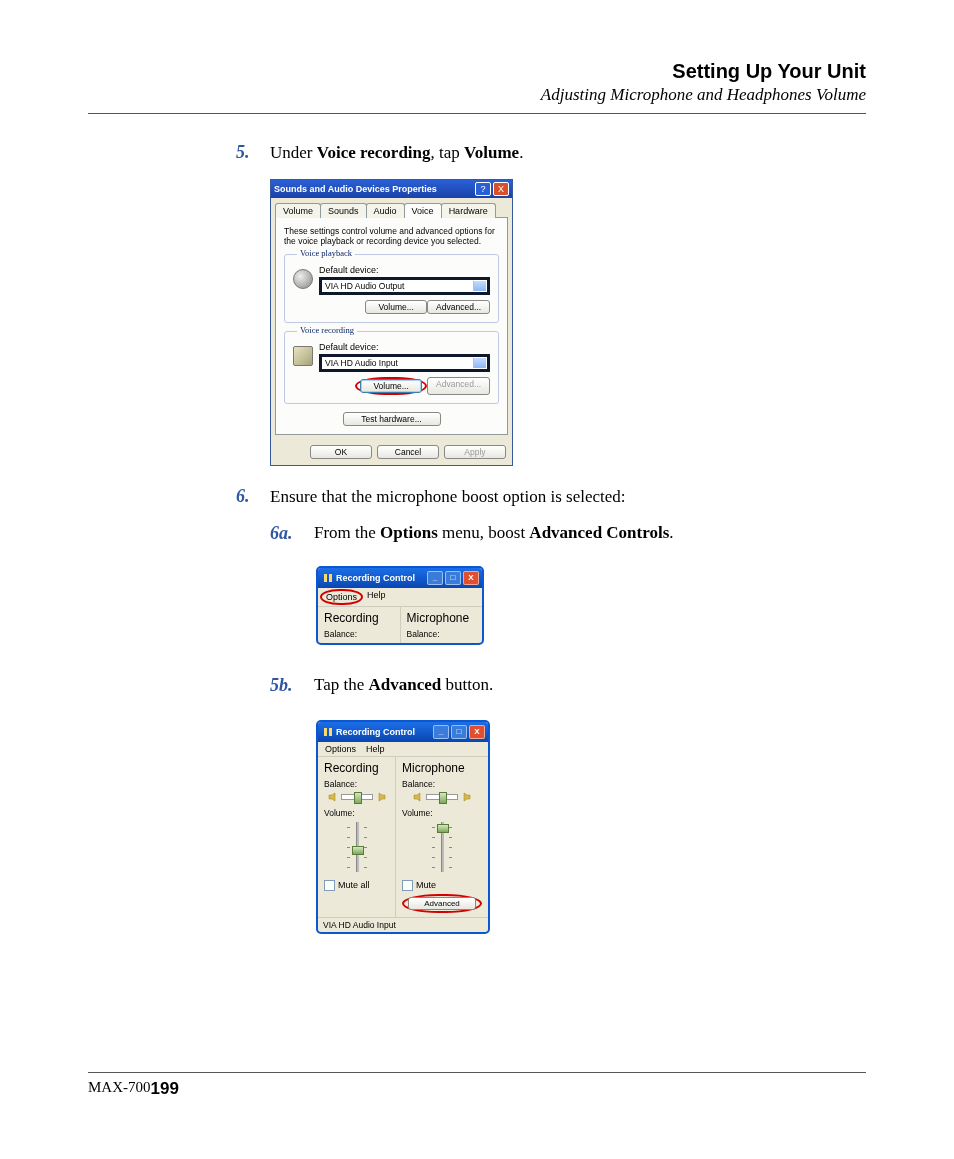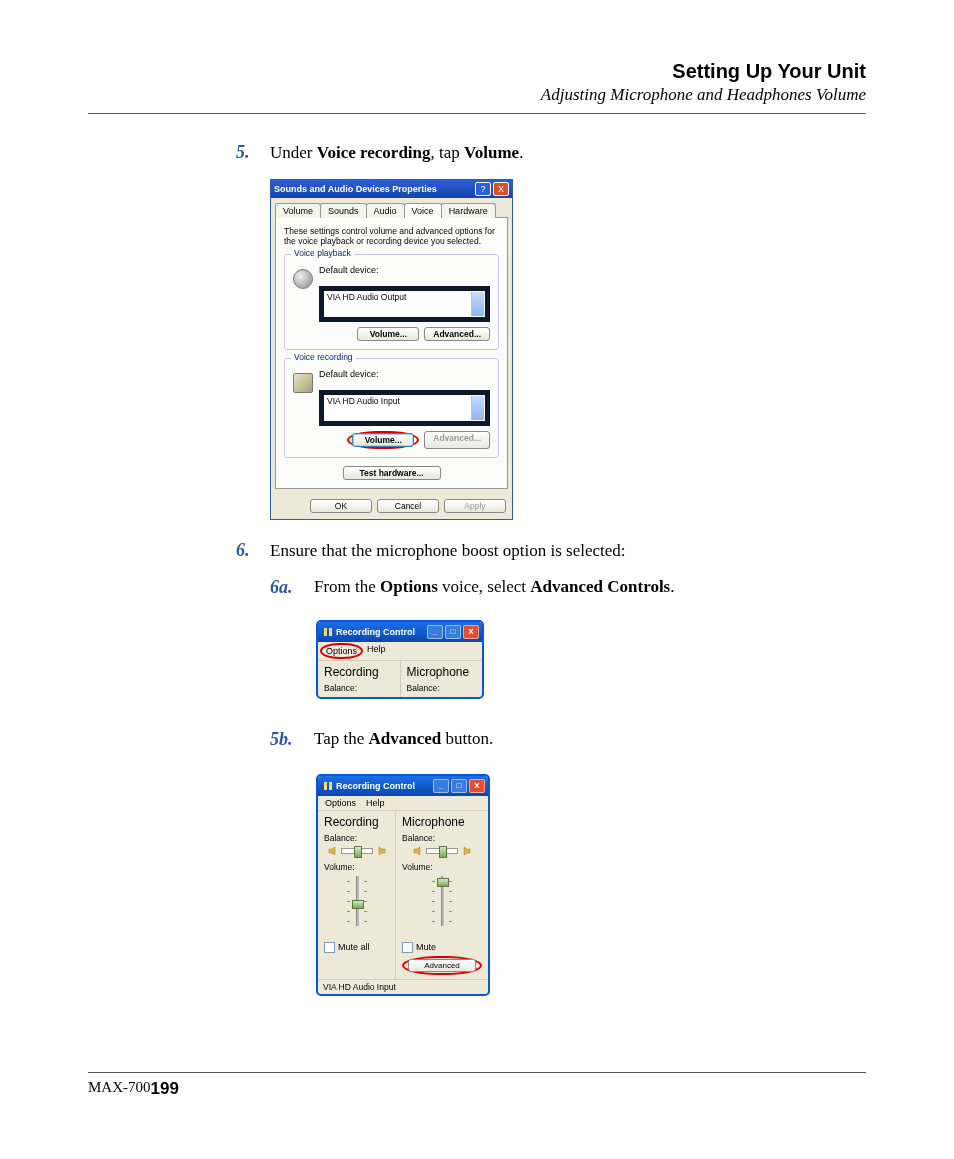--- a/index.html
+++ b/index.html
@@ -138,67 +138,66 @@
   .groupbox {
     position: relative;
     border: 1px solid #c0c9e4;
     border-radius: 3px;
     padding: 10px 8px 8px 8px;
     margin-bottom: 8px;
   }
   .groupbox-title {
     position: absolute;
     top: -7px;
-    left: 6px;
+    left: 12px;
     background: #fcfcfa;
     padding: 0 3px;
     color: #0a246a;
     font-size: 8.5px;
+    font-family: Liberation Serif, serif;
   }
   .devrow { display: flex; align-items: flex-start; gap: 6px; }
   .dev-icon {
     width: 18px;
     height: 18px;
     border-radius: 50%;
     background: radial-gradient(circle at 35% 35%, #eee, #888);
     border: 1px solid #777;
     flex-shrink: 0;
     margin-top: 4px;
   }
   .dev-icon.mic {
     border-radius: 2px;
     background: linear-gradient(135deg, #e8e4c0, #a8a478);
   }
   .devinfo { flex: 1; }
   .xp-select {
     width: 100%;
-    border: 5px solid #0f172a;
+    border: 3px solid #0f172a;
     background: #fff;
-    padding: 1px 14px 15px 3px;
+    padding: 1px 14px 1px 3px;
     font-size: 8.5px;
     position: relative;
     box-sizing: border-box;
-    margin-top: 11px;
+    margin-top: 2px;
   }
   .xp-select::after {
     content: "";
     position: absolute;
     right: 1px;
     top: 1px;
     bottom: 1px;
     width: 12px;
     background: linear-gradient(#c5dcff, #8eb5f5);
     border-left: 1px solid #a8c4ec;
   }
   .xp-btnrow {
     display: flex;
     justify-content: flex-end;
-    gap: 5px;
     margin-top: 5px;
-    font-weight: bold;
   }
   .xp-btn {
     border: 1px solid #888;
     background: linear-gradient(#fff, #e8e8e0);
     border-radius: 3px;
     padding: 1px 8px;
     font-size: 8.5px;
     min-width: 44px;
     text-align: center;
   }
@@ -369,21 +368,21 @@
   .tick {
     position: absolute;
     width: 3px;
     height: 1px;
     background: #888;
   }
   .chkrow {
     display: flex;
     align-items: center;
     gap: 3px;
-    margin-top: 16px;
+    margin-top: 8px;
   }
   .chk {
     width: 9px;
     height: 9px;
     border: 1px solid #7f9db9;
     background: #fff;
   }
   .statusbar {
     border-top: 1px solid #d0ccc0;
     padding: 2px 5px;
@@ -507,21 +506,21 @@
     
     <div class="step">
       <div class="step-num">6.</div>
       <div class="step-text">Ensure that the microphone boost option is selected:</div>
     </div>
 
     
     <div class="substep">
       <div class="substep-num">6a.</div>
       <div class="substep-text">
-        <span>From the </span><b>Options</b><span> voice, select </span><b>Advanced Controls</b><span>.</span>
+        <span>From the </span><b>Options</b><span> menu, boost </span><b>Advanced Controls</b><span>.</span>
       </div>
     </div>
 
     
     <div class="shot2-wrap">
       <div class="shot2">
         <div class="titlebar2">
           <span style="display:inline-flex;align-items:center;gap:3px;">
             <svg viewBox="0 0 10 10" width="10" height="10">
                 <rect x="1" y="1" width="3" height="8" fill="#fbd96e"></rect>

